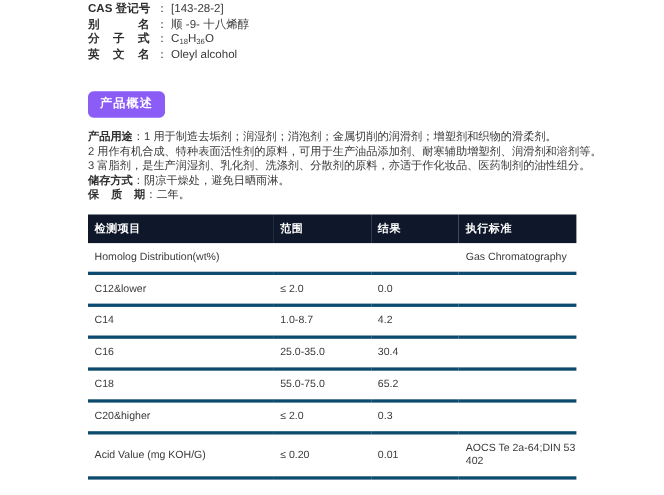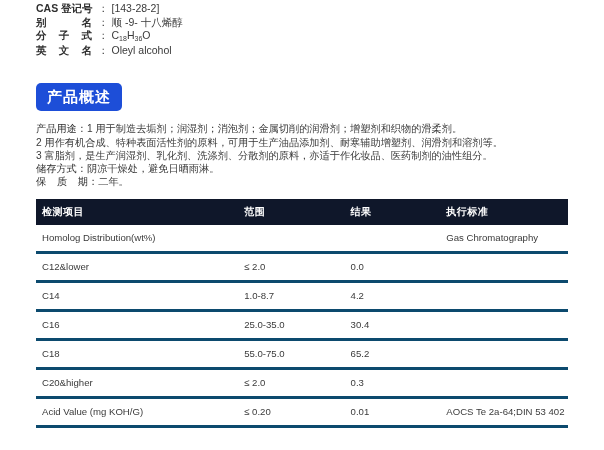--- a/index.html
+++ b/index.html
@@ -12,21 +12,21 @@
     background: #ffffff;
     font-family: "Liberation Sans", "DejaVu Sans", sans-serif;
     color: #3c3c3c;
     overflow: hidden;
   }
   .page {
     position: relative;
     width: 604px;
     height: 450px;
     box-sizing: border-box;
-    padding: 0 36px;
+    padding: 0 80px;
   }
 
   
   .ident {
     padding-top: 2px;
   }
   .ident-row {
     display: flex;
     align-items: baseline;
     font-size: 10.5px;
@@ -59,44 +59,44 @@
   .ident-val sub {
     font-size: 7px;
     vertical-align: baseline;
     position: relative;
     top: 2px;
   }
 
   
   .badge {
     display: inline-block;
-    background: #1d4ed8;
+    background: #8b5cf6;
     color: #ffffff;
-    font-size: 15px;
+    font-size: 11px;
     font-weight: bold;
     line-height: 1;
     padding: 6px 11px 7px 11px;
     border-radius: 5px;
     letter-spacing: 1px;
   }
   .sec-overview { margin-top: 26px; }
   .sec-quality  { margin-top: 34px; }
 
   
   .overview-body {
     margin-top: 11px;
     font-size: 10.2px;
     line-height: 13.2px;
     color: #3a3a3a;
   }
   .ov-line {
     white-space: nowrap;
   }
   .ov-lead {
-    font-weight: normal;
+    font-weight: bold;
     color: #2f2f2f;
   }
   .ov-lead.spread {
     display: inline-flex;
     width: 52px;
     justify-content: space-between;
   }
 
   
   .table {

